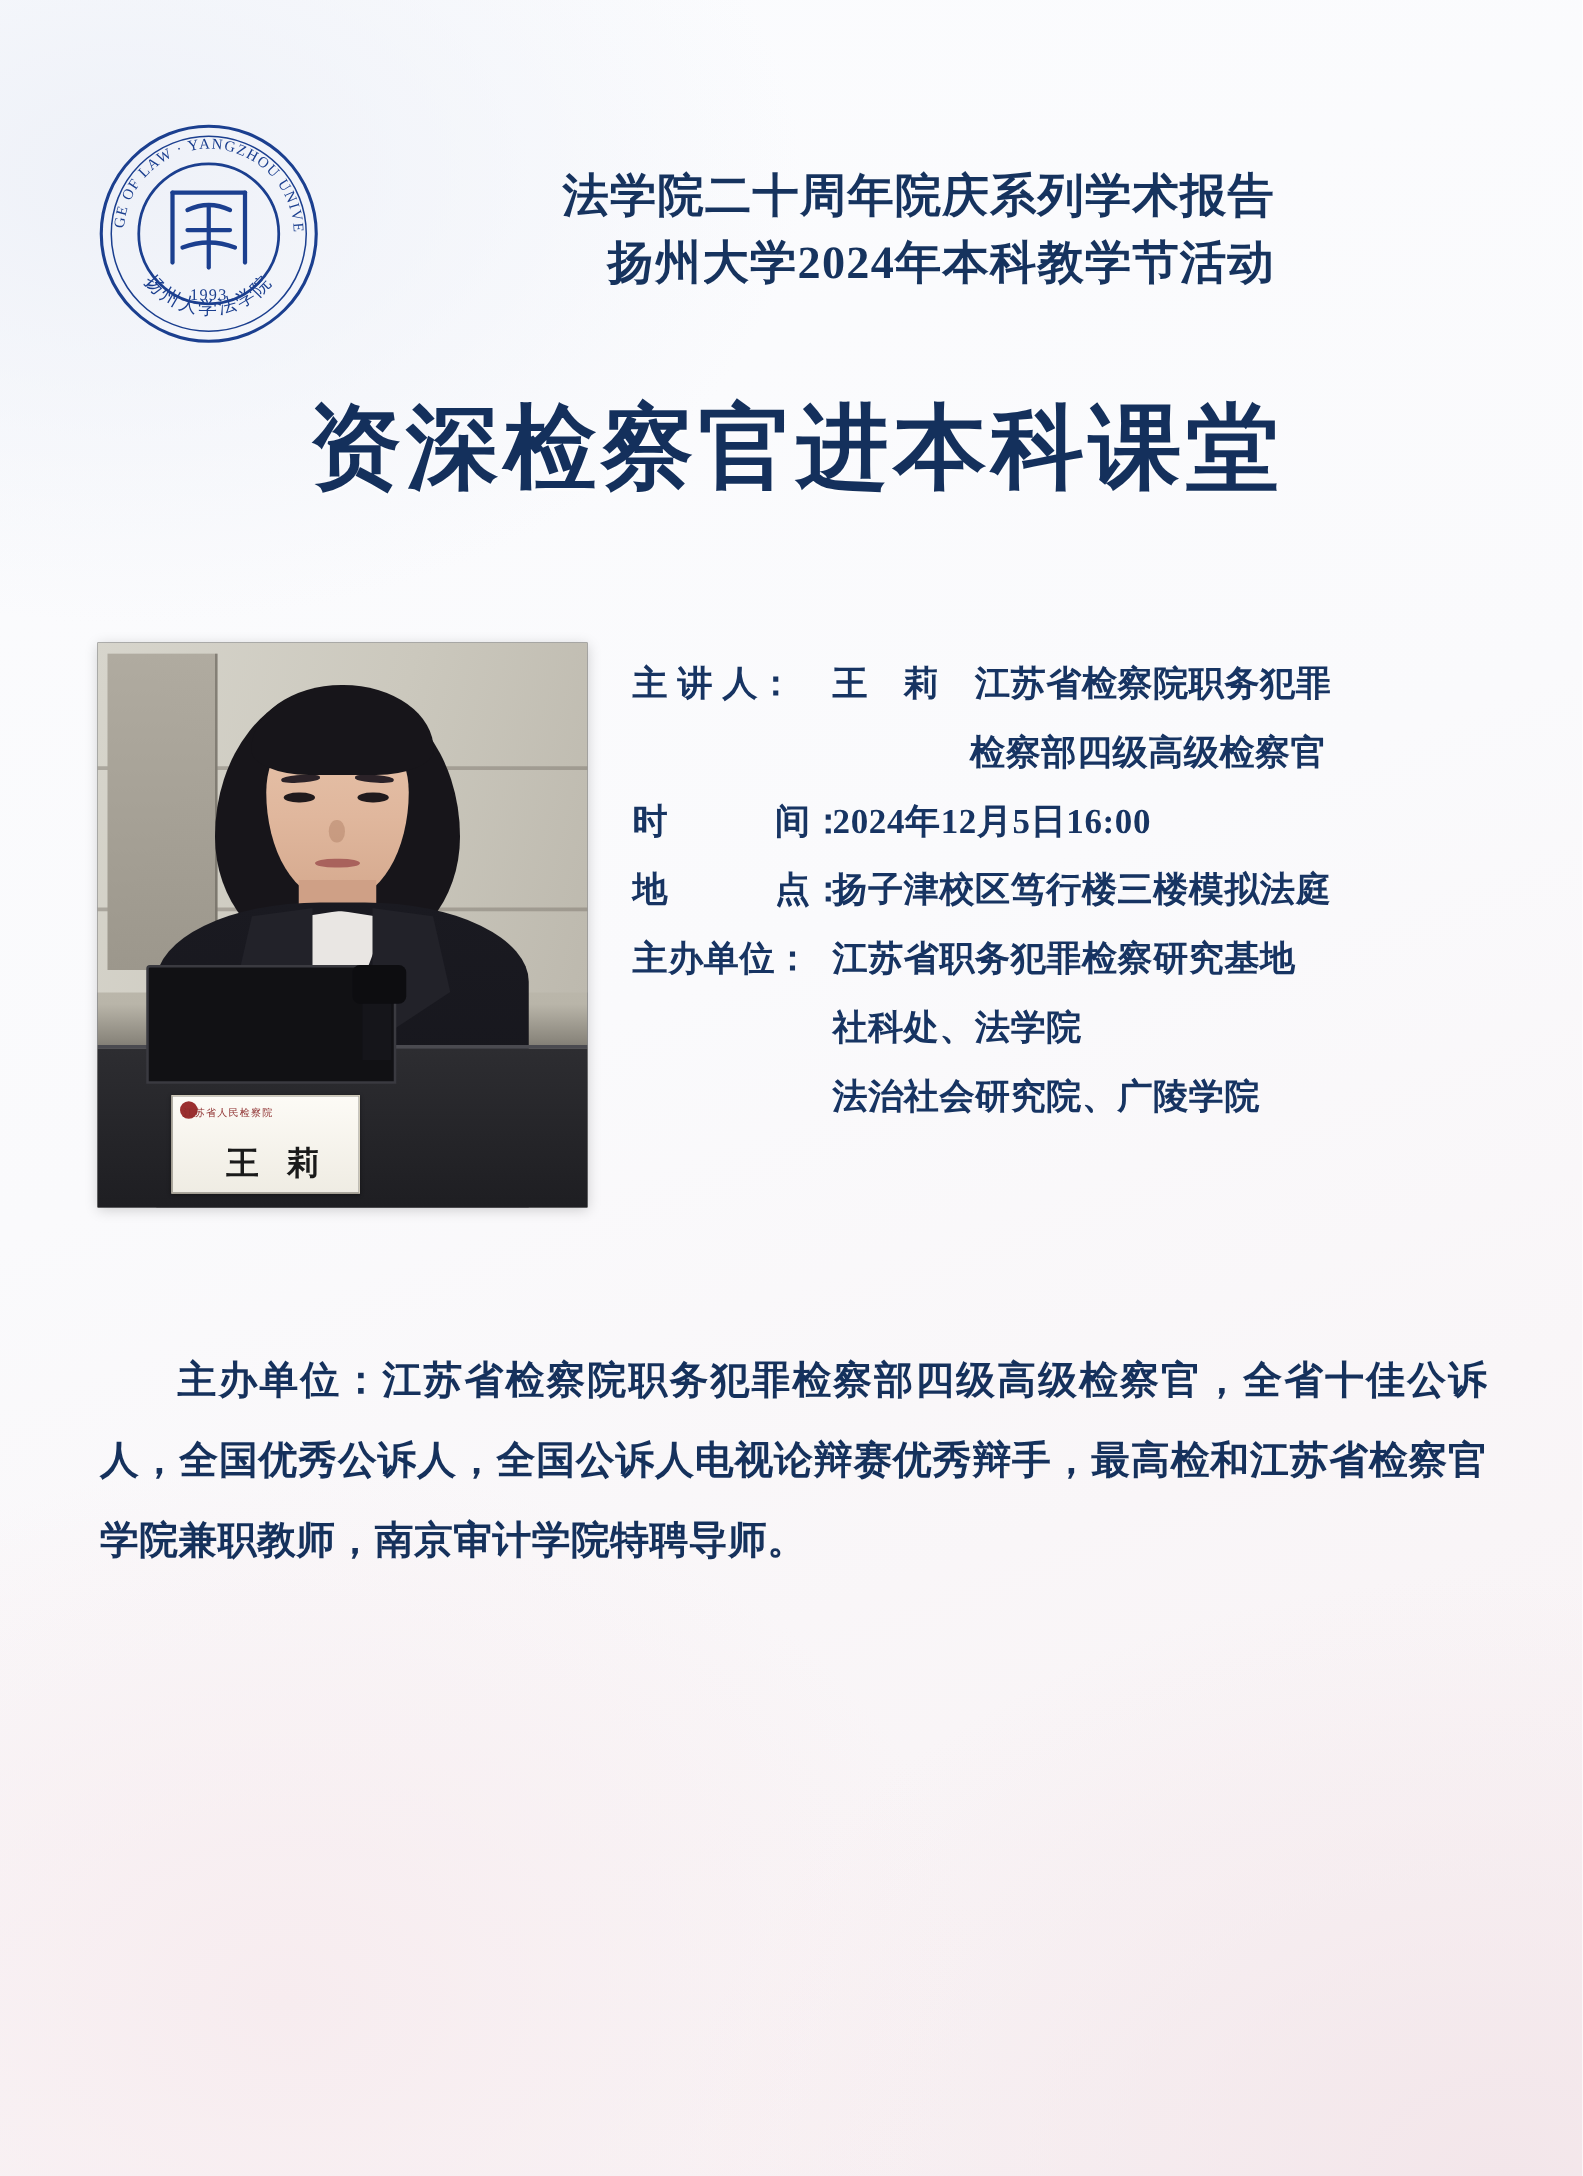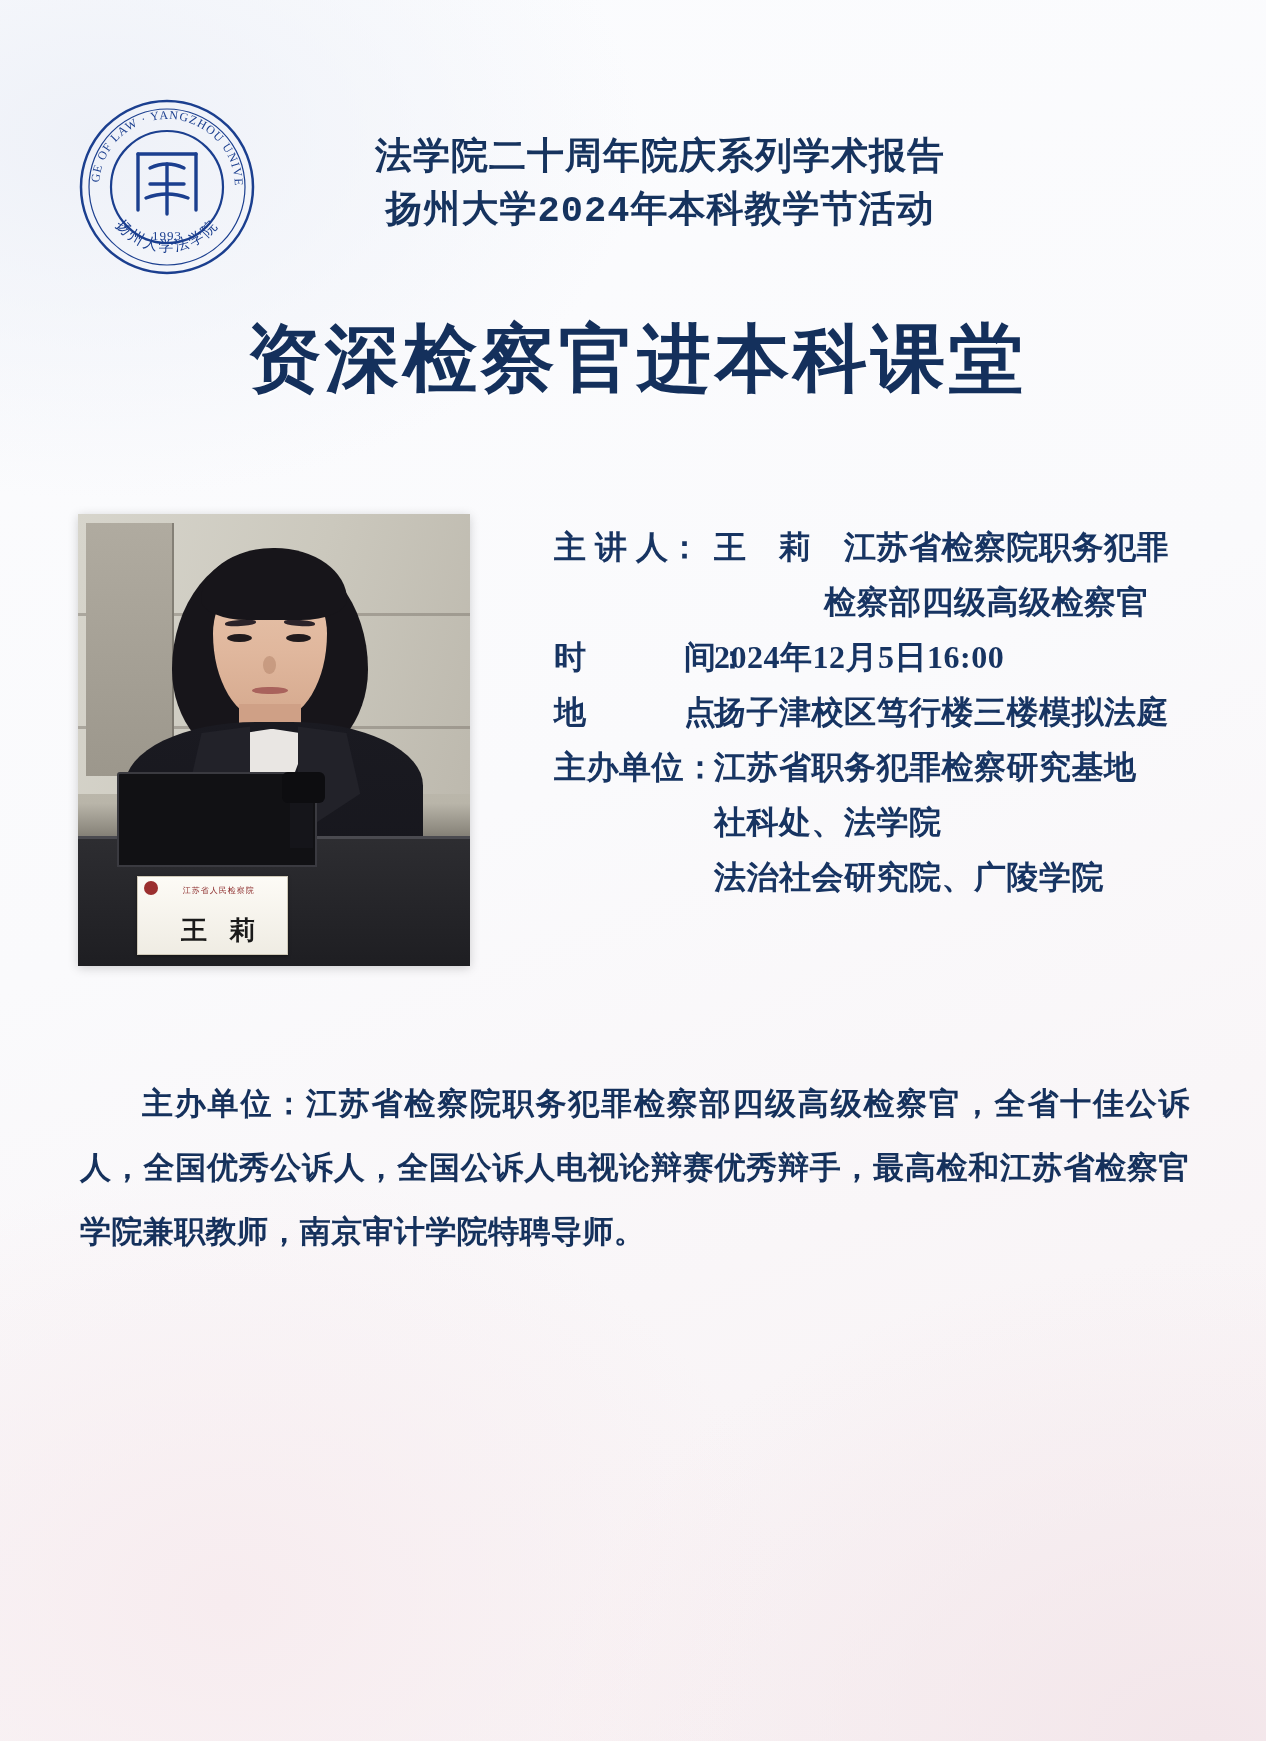--- a/index.html
+++ b/index.html
@@ -39,27 +39,28 @@
 
   
   .header-block {
     position: absolute;
     left: 300px;
     top: 132px;
     width: 720px;
     text-align: center;
   }
   .header-line {
-    font-family: Liberation Mono, monospace;
+    font-family: Liberation Serif, serif;
     font-weight: bold;
     font-size: 37px;
     line-height: 1.42;
     color: #16335e;
     letter-spacing: 1px;
     white-space: nowrap;
+    text-align: right;
   }
 
   
   .main-title {
     position: absolute;
     left: 4px;
     top: 318px;
     width: 1266px;
     text-align: center;
     font-family: "Liberation Serif", "DejaVu Serif", serif;
@@ -255,21 +256,20 @@
   }
   .photo .nameplate .np-top {
     position: absolute;
     left: 6%;
     top: 10%;
     font-size: 8px;
     color: #8c2b2b;
     font-family: Liberation Mono, monospace;
     letter-spacing: 1px;
     white-space: nowrap;
-    margin-left: 36px;
   }
   .photo .nameplate .np-seal {
     position: absolute;
     left: 4%;
     top: 6%;
     width: 14px;
     height: 14px;
     border-radius: 50%;
     background: #9b2f2f;
   }
@@ -289,24 +289,23 @@
 
   
   .info {
     position: absolute;
     left: 506px;
     top: 520px;
     width: 700px;
     color: #173462;
     font-family: "Liberation Serif", "DejaVu Serif", serif;
     font-weight: bold;
-    font-size: 32px;
+    font-size: 28px;
     line-height: 55px;
     letter-spacing: 0.5px;
-    margin-left: 48px;
   }
   .info .row { display: block; white-space: nowrap; }
   .info .lbl {
     display: inline-block;
     width: 160px;
   }
   .info .indent-1 { padding-left: 270px; }
   .info .indent-2 { padding-left: 160px; }
 
   

